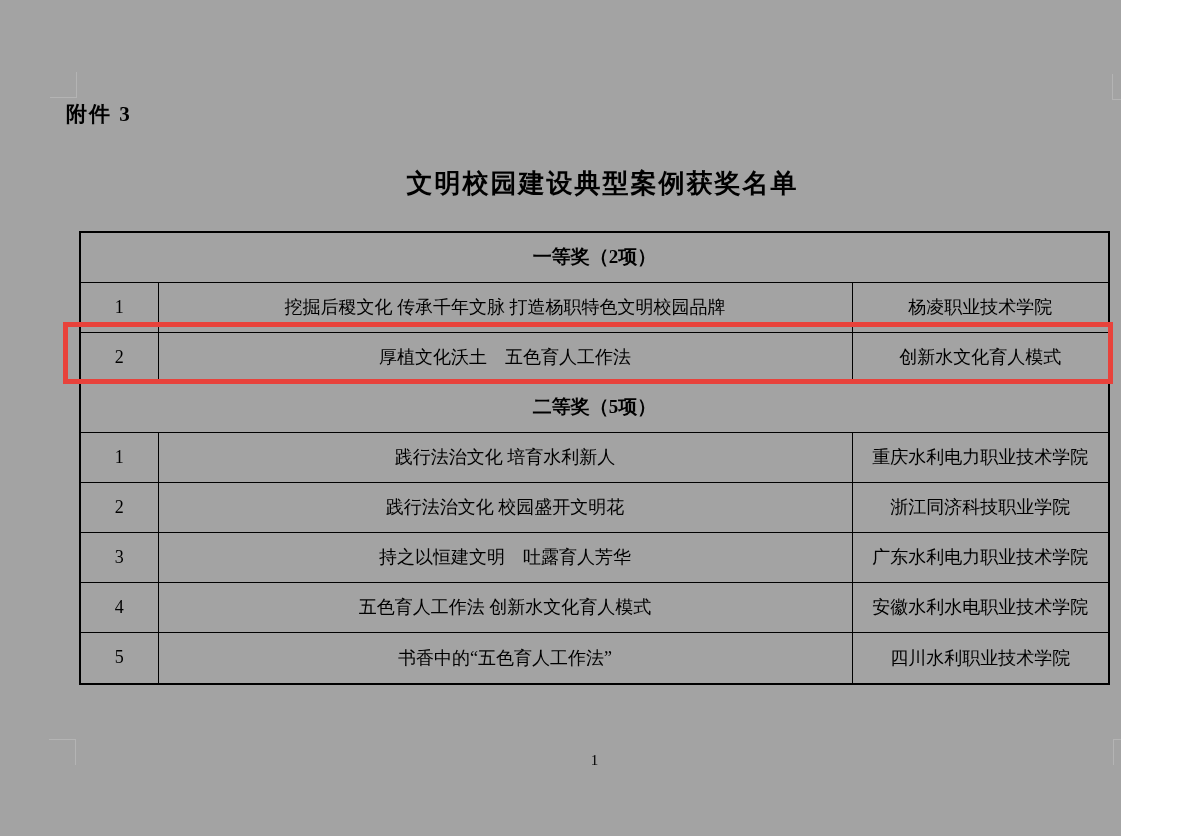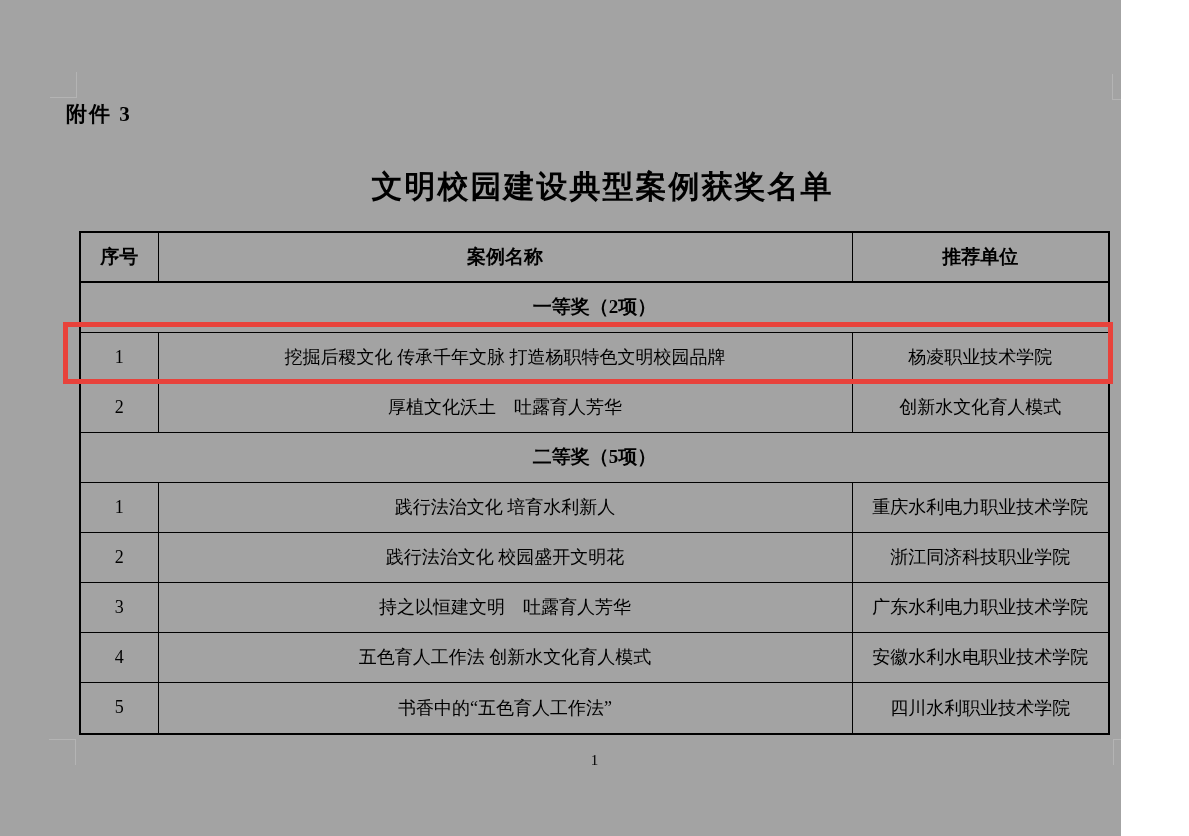--- a/index.html
+++ b/index.html
@@ -30,21 +30,21 @@
     font-size: 21px;
     font-weight: bold;
     letter-spacing: 2px;
   }
   .doc-title {
     position: absolute;
     left: 79px;
     top: 166px;
     width: 1029px;
     text-align: center;
-    font-size: 31px;
+    font-size: 26px;
     font-weight: bold;
     letter-spacing: 2px;
     text-indent: 18px;
   }
 
   .award-table {
     position: absolute;
     left: 79px;
     top: 231px;
     width: 1029px;
@@ -110,38 +110,33 @@
 
   <div class="doc-title">文明校园建设典型案例获奖名单</div>
 
   <table class="award-table">
     <colgroup>
       <col class="col-no">
       <col class="col-name">
       <col class="col-org">
     </colgroup>
     <tbody>
-      <tr class="header-row">
-        <td>序号</td>
-        <td>案例名称</td>
-        <td>推荐单位</td>
-      </tr>
 
       <tr class="section-row">
         <td colspan="3">一等奖（2项）</td>
       </tr>
 
       <tr>
         <td>1</td>
         <td>挖掘后稷文化 传承千年文脉 打造杨职特色文明校园品牌</td>
         <td>杨凌职业技术学院</td>
       </tr>
       <tr>
         <td>2</td>
-        <td>厚植文化沃土　吐露育人芳华</td>
+        <td>厚植文化沃土　五色育人工作法</td>
         <td>创新水文化育人模式</td>
       </tr>
 
       <tr class="section-row">
         <td colspan="3">二等奖（5项）</td>
       </tr>
 
       <tr>
         <td>1</td>
         <td>践行法治文化 培育水利新人</td>

